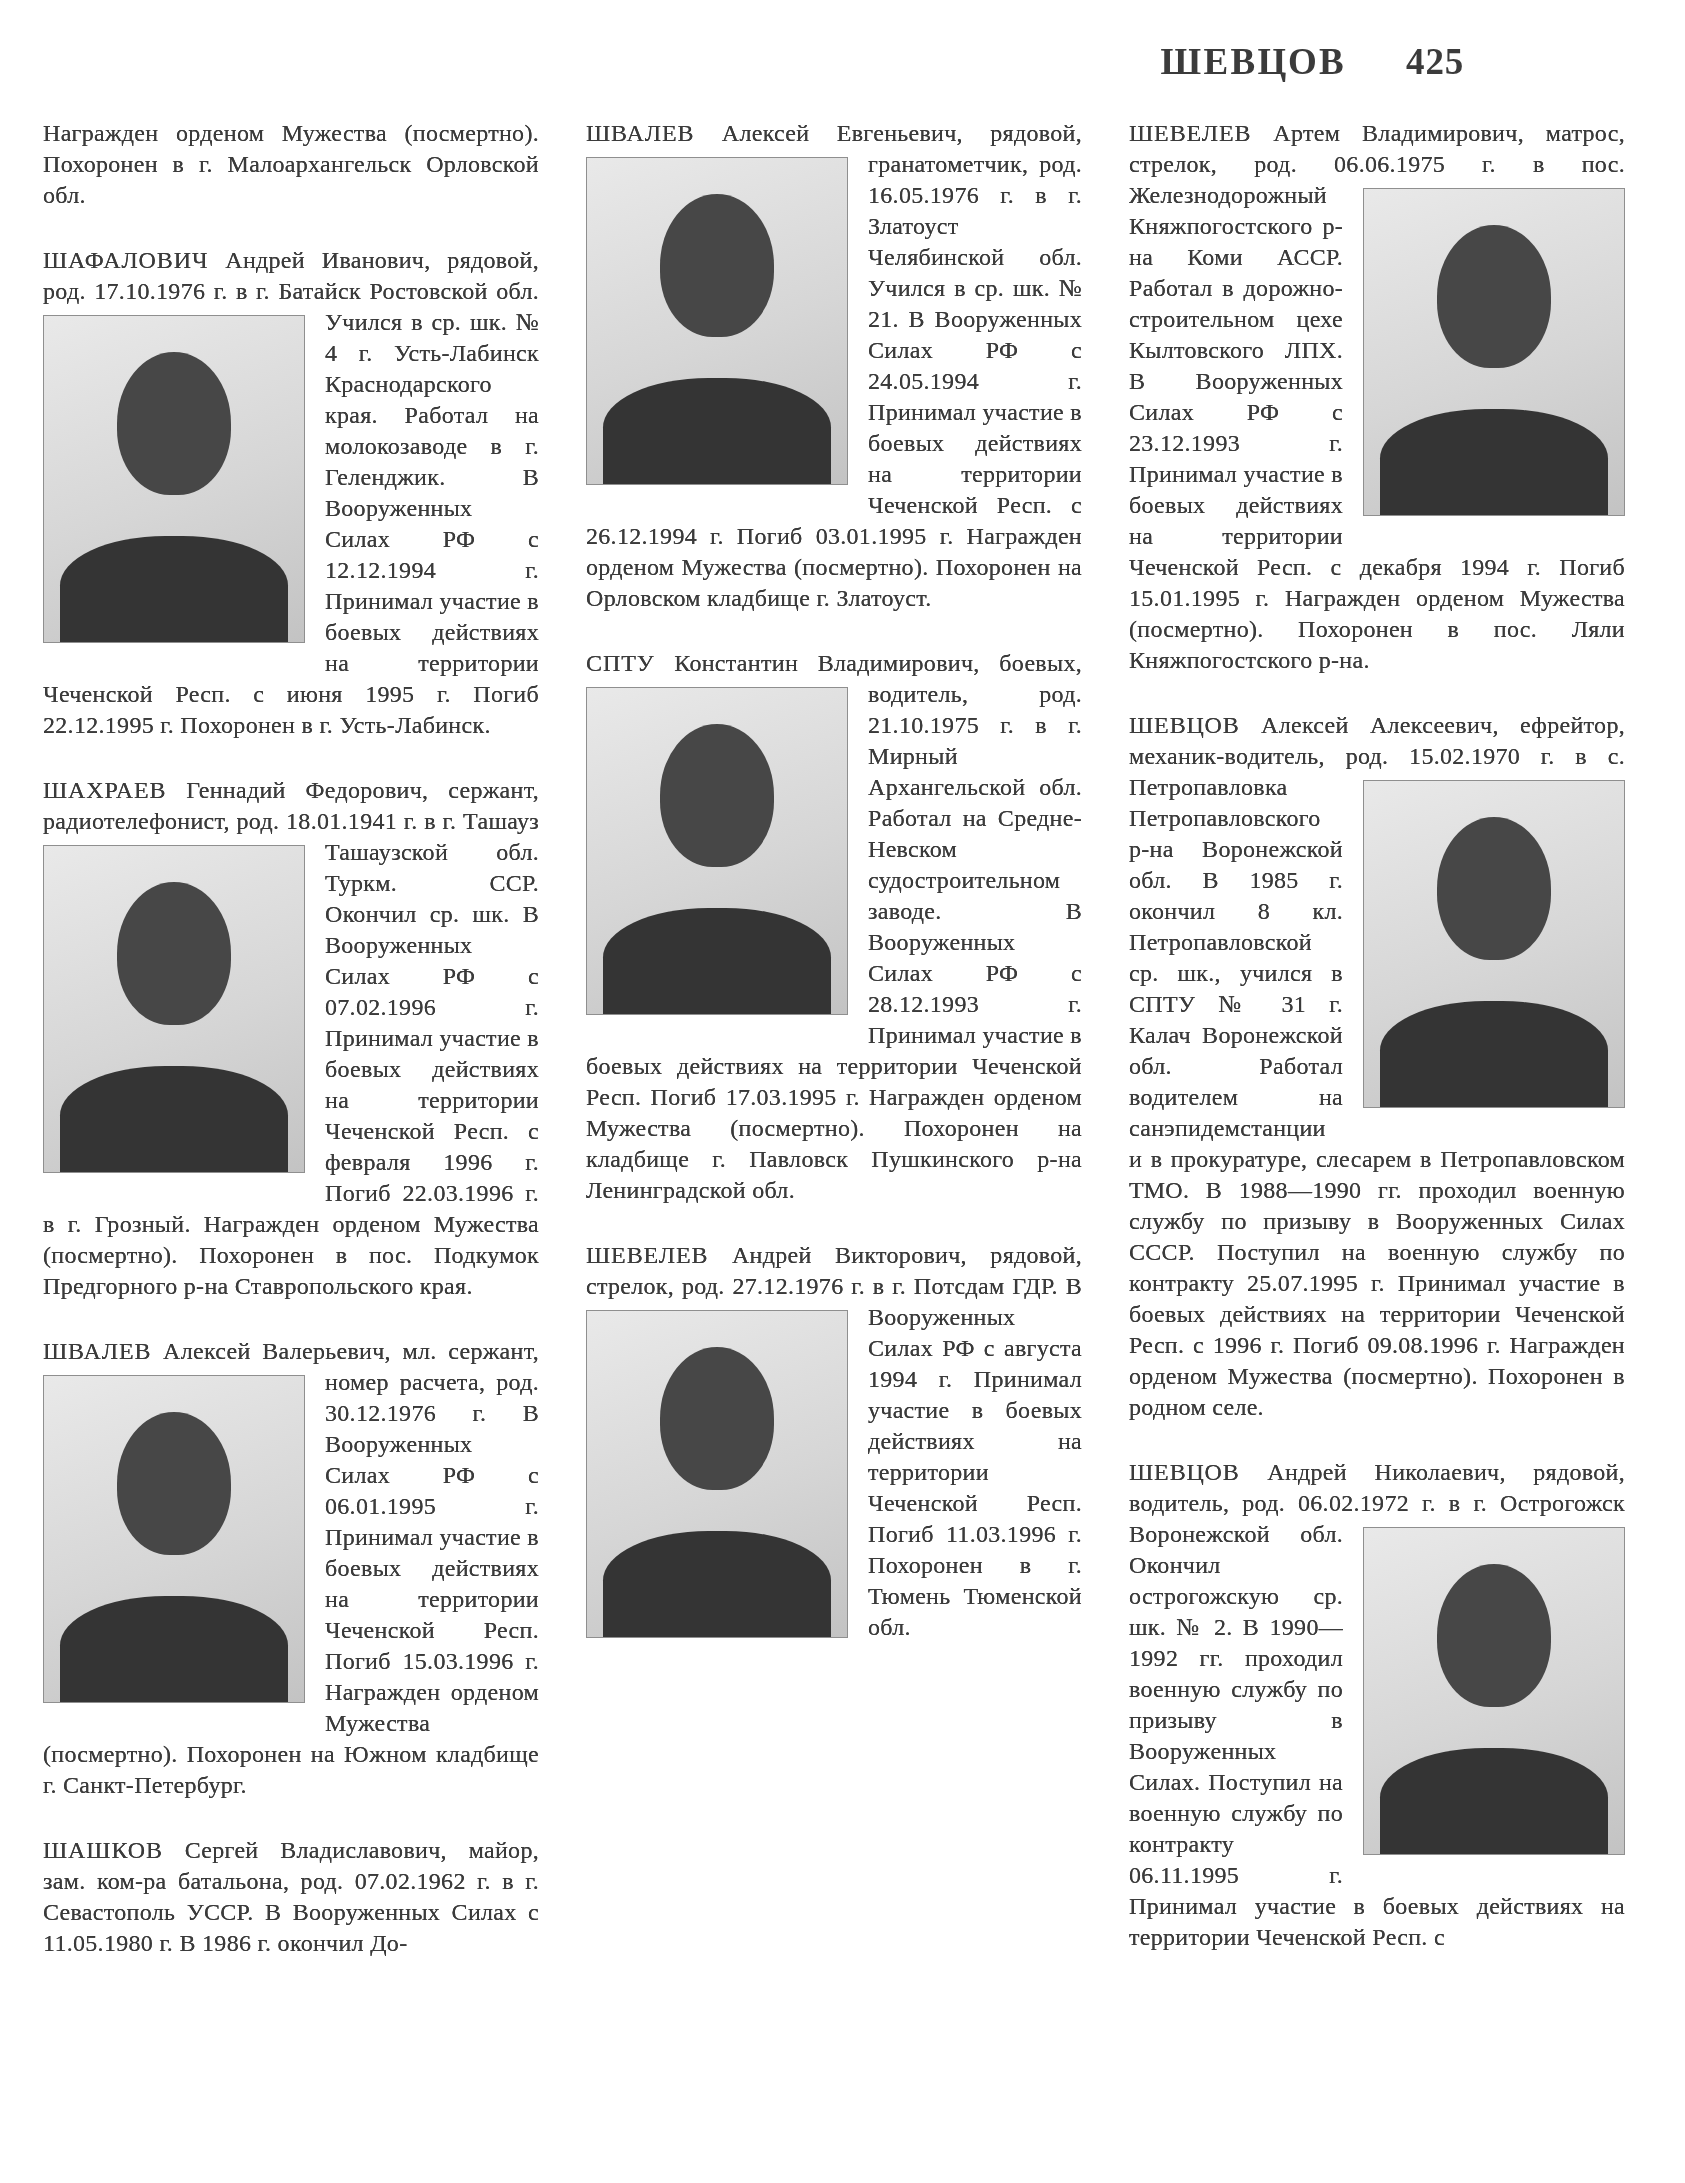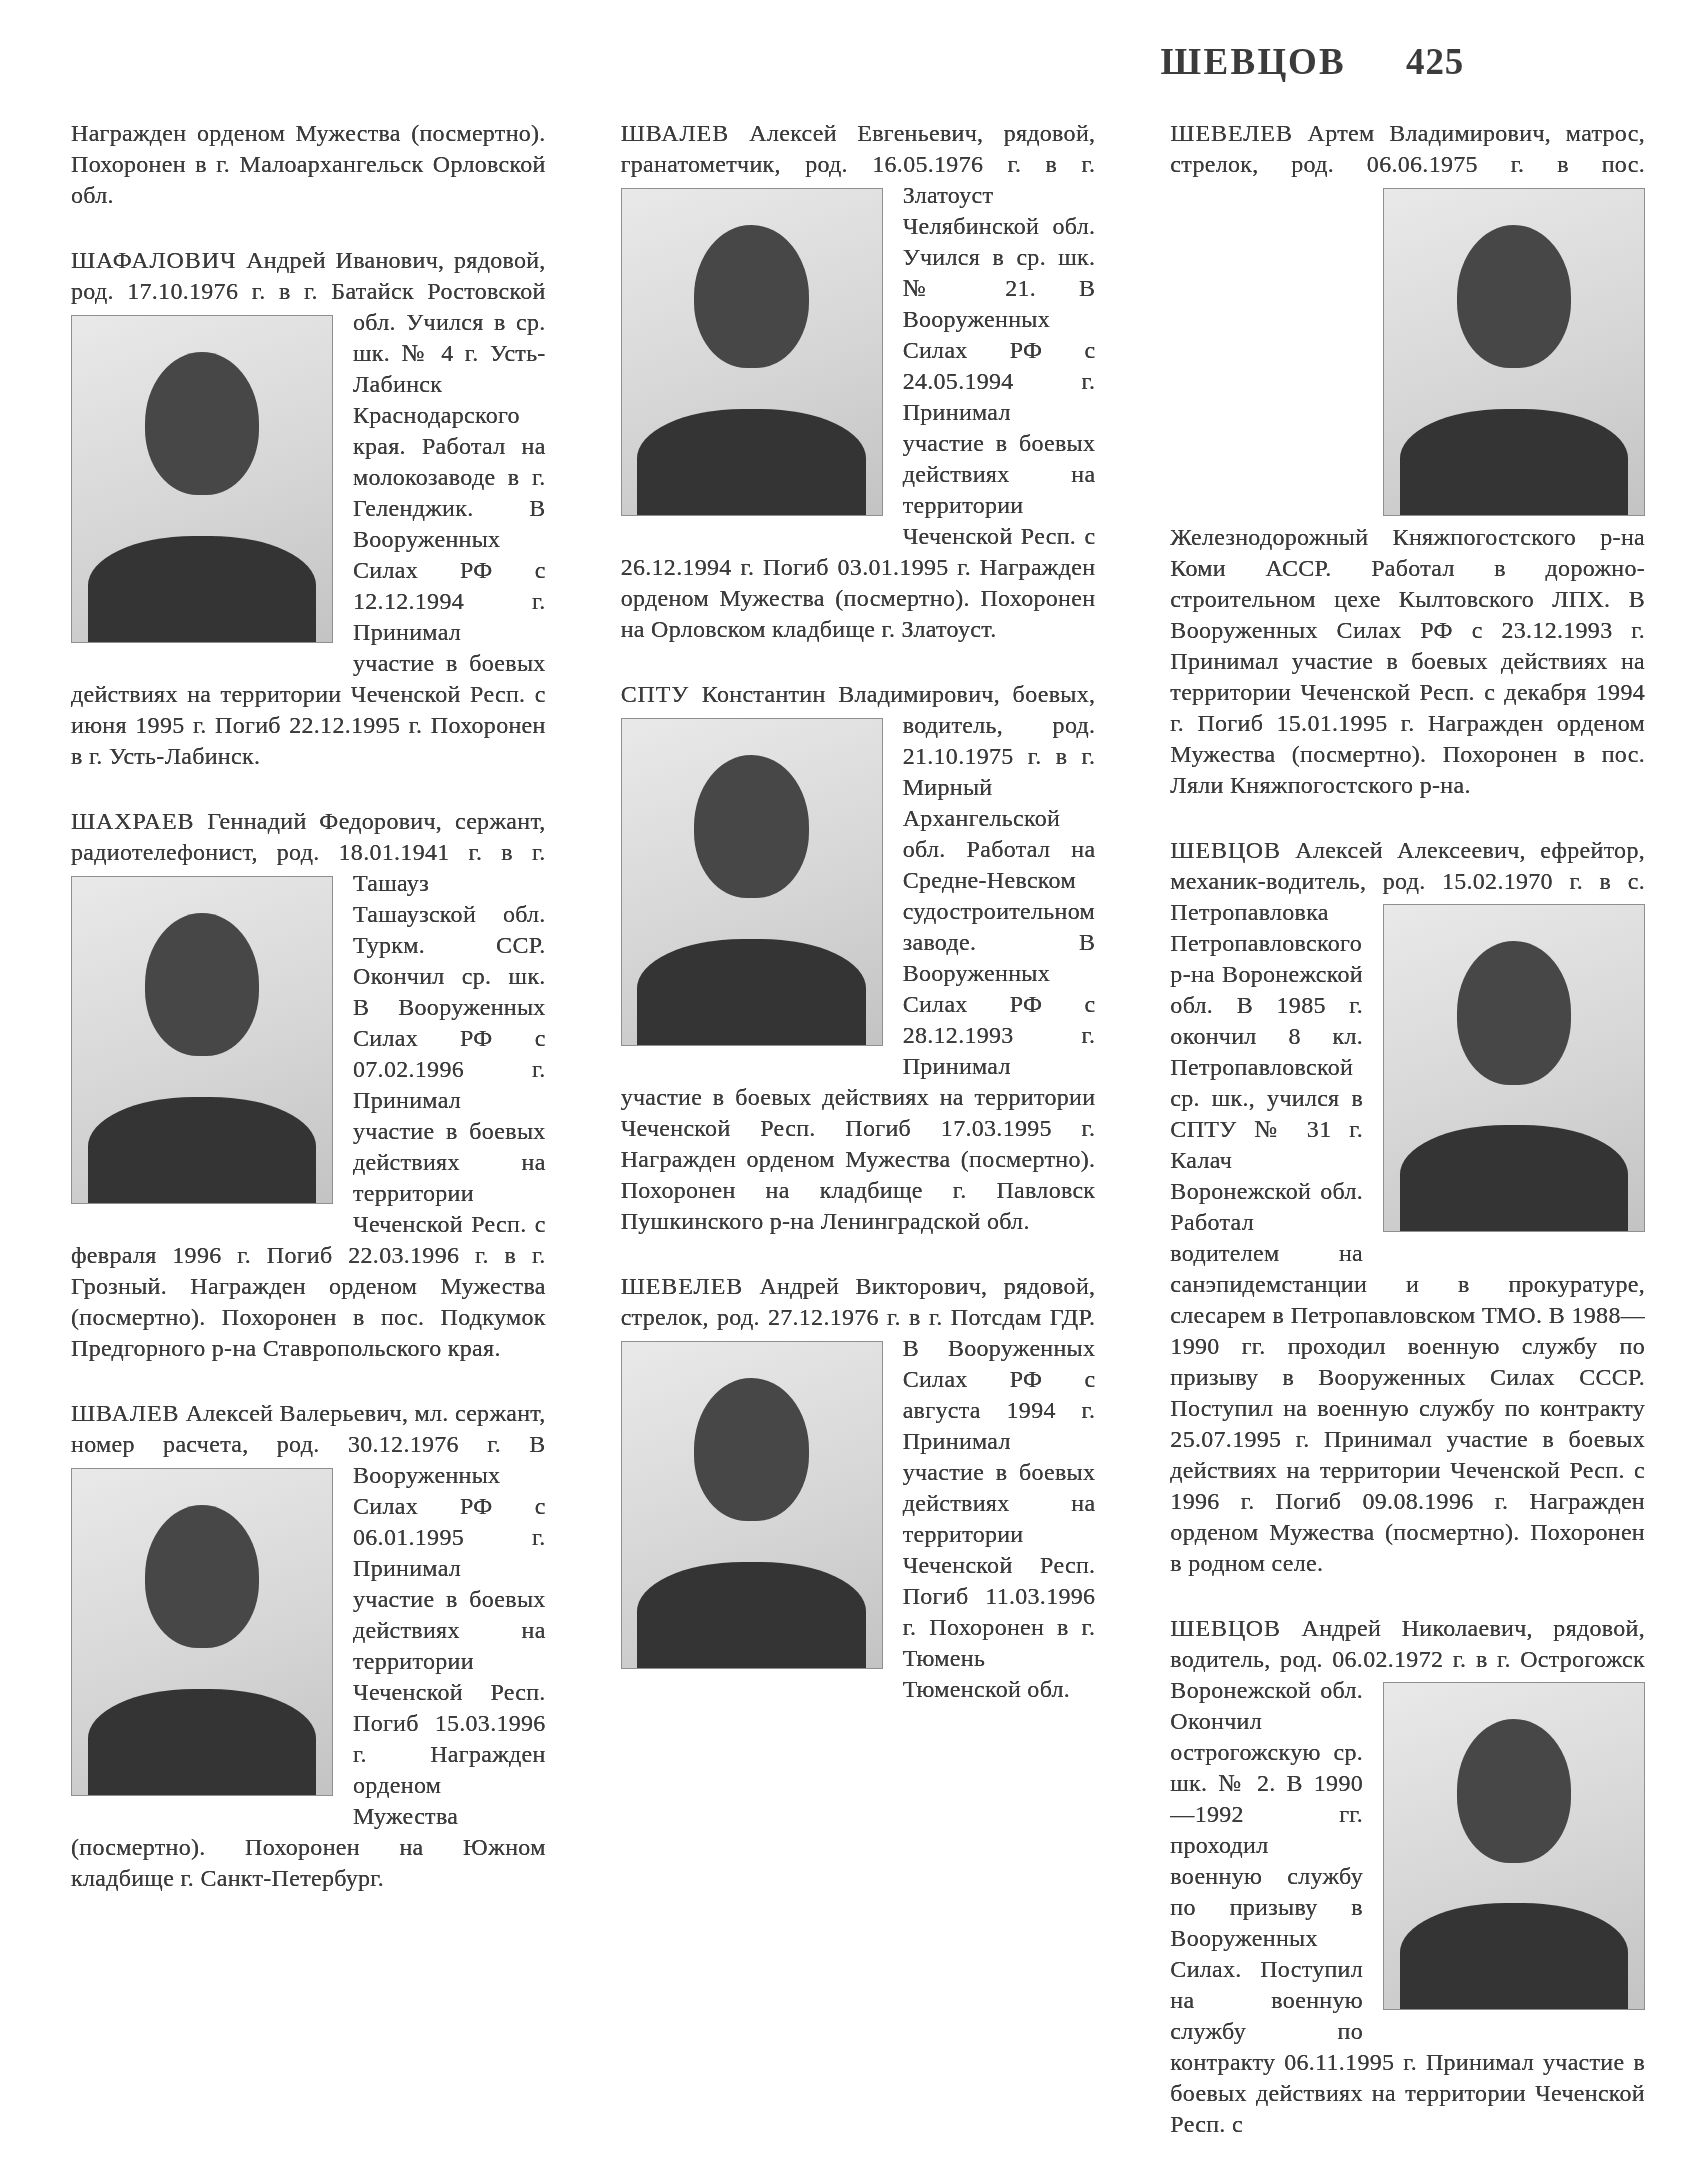--- a/index.html
+++ b/index.html
@@ -14,21 +14,21 @@
     display:flex;justify-content:flex-end;align-items:baseline;
     gap:60px;
     padding:40px 221px 0 0;
     font-size:37px;font-weight:700;letter-spacing:2.3px;
   }
   .rh-num{letter-spacing:0.8px;}
   .cols{
     display:flex;gap:47px;
     padding:35px 40px 0 43px;
   }
-  .col{width:496px;margin-left:28px;}
+  .col{width:496px;}
   .block{
     margin:0 0 34px 0;
     text-align:justify;
     font-size:24px;line-height:31px;letter-spacing:0.3px;
     clear:both;
     text-shadow:0 0 0.3px currentColor;
   }
   .surname{font-weight:400;letter-spacing:0.9px;}
   .photo{
     float:left;
@@ -80,20 +80,24 @@
       <span>Геннадий Федорович, сержант, радиотелефонист, род.</span>
       <span class="photo"></span>
       <span>18.01.1941 г. в г. Ташауз Ташаузской обл. Туркм. ССР. Окончил ср. шк. В Вооруженных Силах РФ с 07.02.1996 г. Принимал участие в боевых действиях на территории Чеченской Респ. с февраля 1996 г. Погиб 22.03.1996 г. в г. Грозный. Награжден орденом Мужества (посмертно). Похоронен в пос. Подкумок Предгорного р-на Ставропольского края.</span>
     </p>
     <p class="block">
       <b class="surname">ШВАЛЕВ</b>
       <span>Алексей Валерьевич, мл. сержант, номер расчета, род.</span>
       <span class="photo"></span>
       <span>30.12.1976 г. В Вооруженных Силах РФ с 06.01.1995 г. Принимал участие в боевых действиях на территории Чеченской Респ. Погиб 15.03.1996 г. Награжден орденом Мужества (посмертно). Похоронен на Южном кладбище г. Санкт-Петербург.</span>
     </p>
+    <p class="block">
+      <b class="surname">ШАШКОВ</b>
+      <span>Сергей Владиславович, майор, зам. ком-ра батальона, род. 07.02.1962 г. в г. Севастополь УССР. В Вооруженных Силах с 11.05.1980 г. В 1986 г. окончил До-</span>
+    </p>
   </section>
 
   <section class="col">
     <p class="block">
       <b class="surname">ШВАЛЕВ</b>
       <span>Алексей Евгеньевич, рядовой, гранатометчик, род.</span>
       <span class="photo"></span>
       <span>16.05.1976 г. в г. Златоуст Челябинской обл. Учился в ср. шк. № 21. В Вооруженных Силах РФ с 24.05.1994 г. Принимал участие в боевых действиях на территории Чеченской Респ. с 26.12.1994 г. Погиб 03.01.1995 г. Награжден орденом Мужества (посмертно). Похоронен на Орловском кладбище г. Златоуст.</span>
     </p>
     <p class="block">

